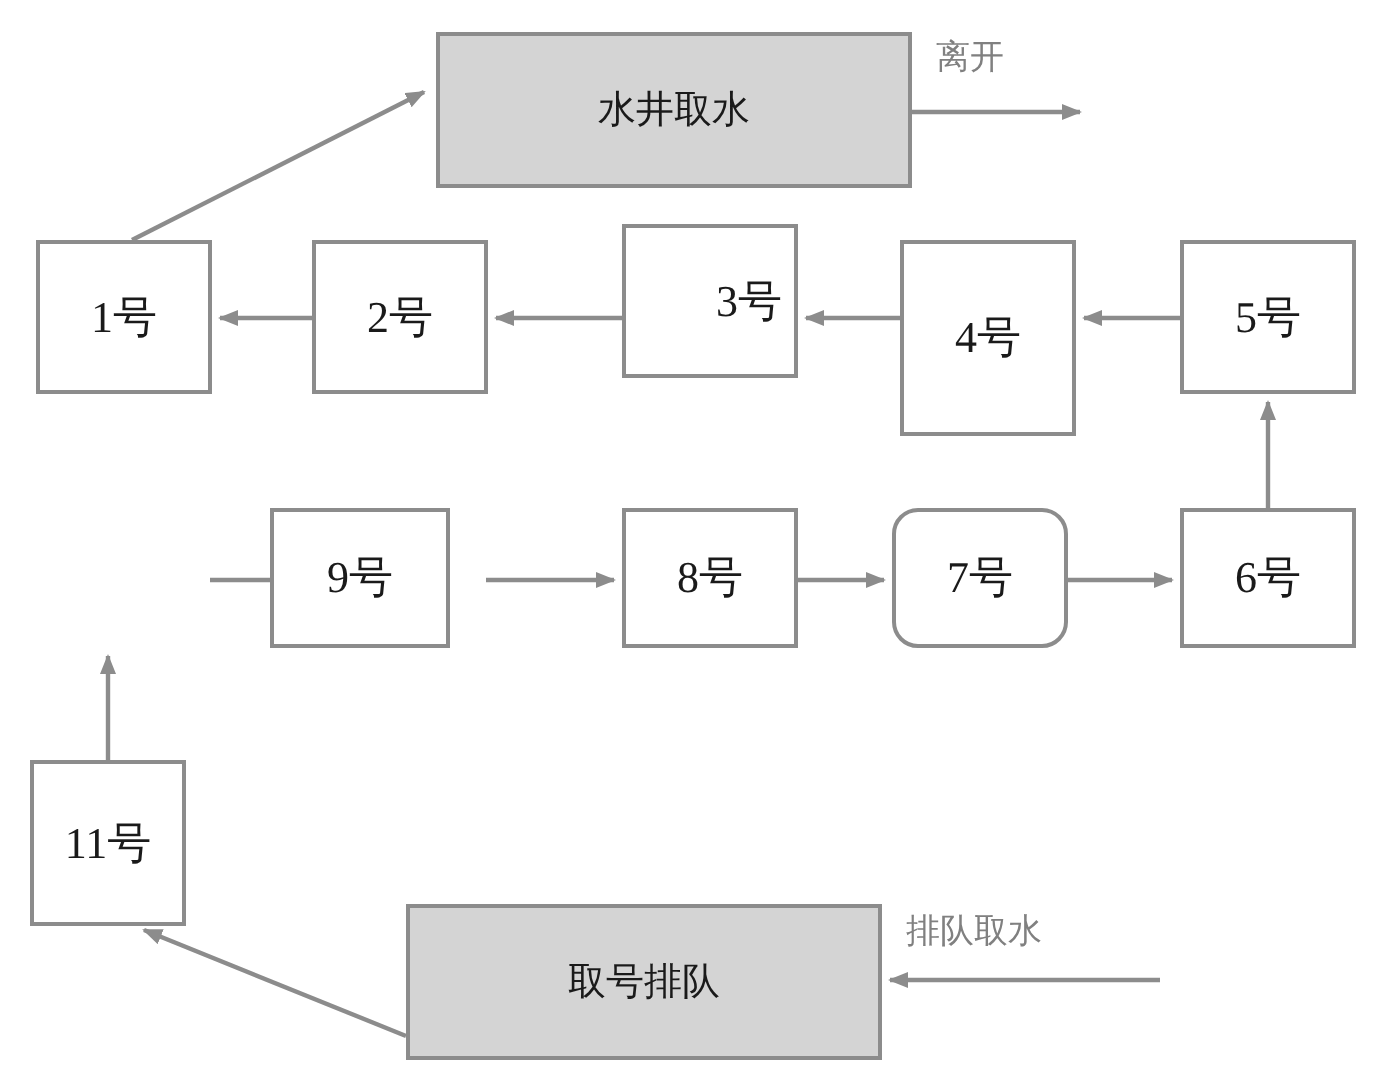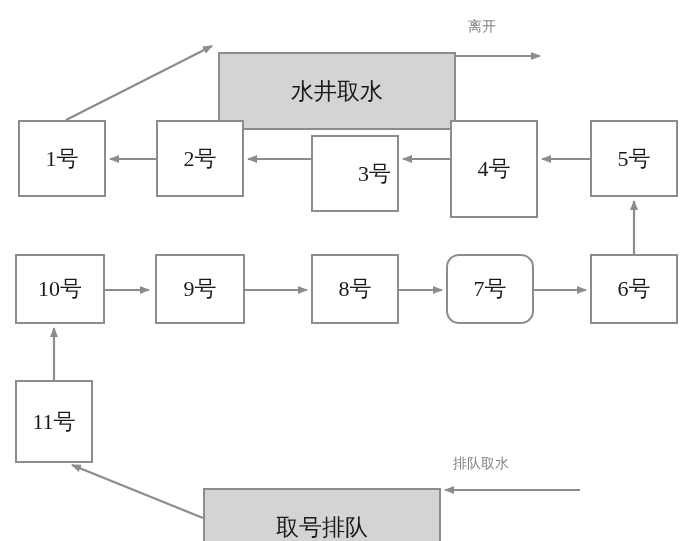--- a/index.html
+++ b/index.html
@@ -24,26 +24,25 @@
     background: #ffffff;
     display: flex;
     align-items: center;
     justify-content: center;
     font-size: 22px;
     color: #1a1a1a;
     line-height: 1;
   }
   .node.process {
     background: #d4d4d4;
-    font-size: 23px;
-    margin-top: 36px;
+    font-size: 19px;
   }
   .edge-label {
     position: absolute;
-    font-size: 14px;
+    font-size: 17px;
     color: #808080;
     white-space: nowrap;
     line-height: 1;
   }
   svg.links {
     position: absolute;
     left: 0;
     top: 0;
     width: 692px;
     height: 541px;
@@ -92,43 +91,40 @@
   <div class="node process" style="left:203px; top:452px; width:238px; height:78px;">
     <span>取号排队</span>
   </div>
 
   <div class="node" style="left:18px; top:120px; width:88px; height:77px;">
     <span>1号</span>
   </div>
   <div class="node" style="left:156px; top:120px; width:88px; height:77px;">
     <span>2号</span>
   </div>
-  <div class="node" style="left:311px; top:135px; width:88px; height:77px;padding-left:39px;">
+  <div class="node" style="left:311px; top:112px; width:88px; height:77px;padding-left:39px;">
     <span>3号</span>
   </div>
   <div class="node" style="left:450px; top:120px; width:88px; height:98px;">
     <span>4号</span>
   </div>
   <div class="node" style="left:590px; top:120px; width:88px; height:77px;">
     <span>5号</span>
   </div>
   <div class="node" style="left:590px; top:254px; width:88px; height:70px;">
     <span>6号</span>
   </div>
   <div class="node" style="left:446px; top:254px; width:88px; height:70px;border-radius:13px;">
     <span>7号</span>
   </div>
   <div class="node" style="left:311px; top:254px; width:88px; height:70px;">
     <span>8号</span>
   </div>
-  <div class="node" style="left:155px; top:254px; width:90px; height:70px;">
+  <div class="node" style="left:135px; top:254px; width:90px; height:70px;">
     <span>9号</span>
-  </div>
-  <div class="node" style="left:15px; top:254px; width:90px; height:70px;">
-    <span>10号</span>
   </div>
   <div class="node" style="left:15px; top:380px; width:78px; height:83px;">
     <span>11号</span>
   </div>
 
   <div class="edge-label" style="left:468px; top:20px;">离开</div>
   <div class="edge-label" style="left:453px; top:457px;">排队取水</div>
 
 </div>
 

